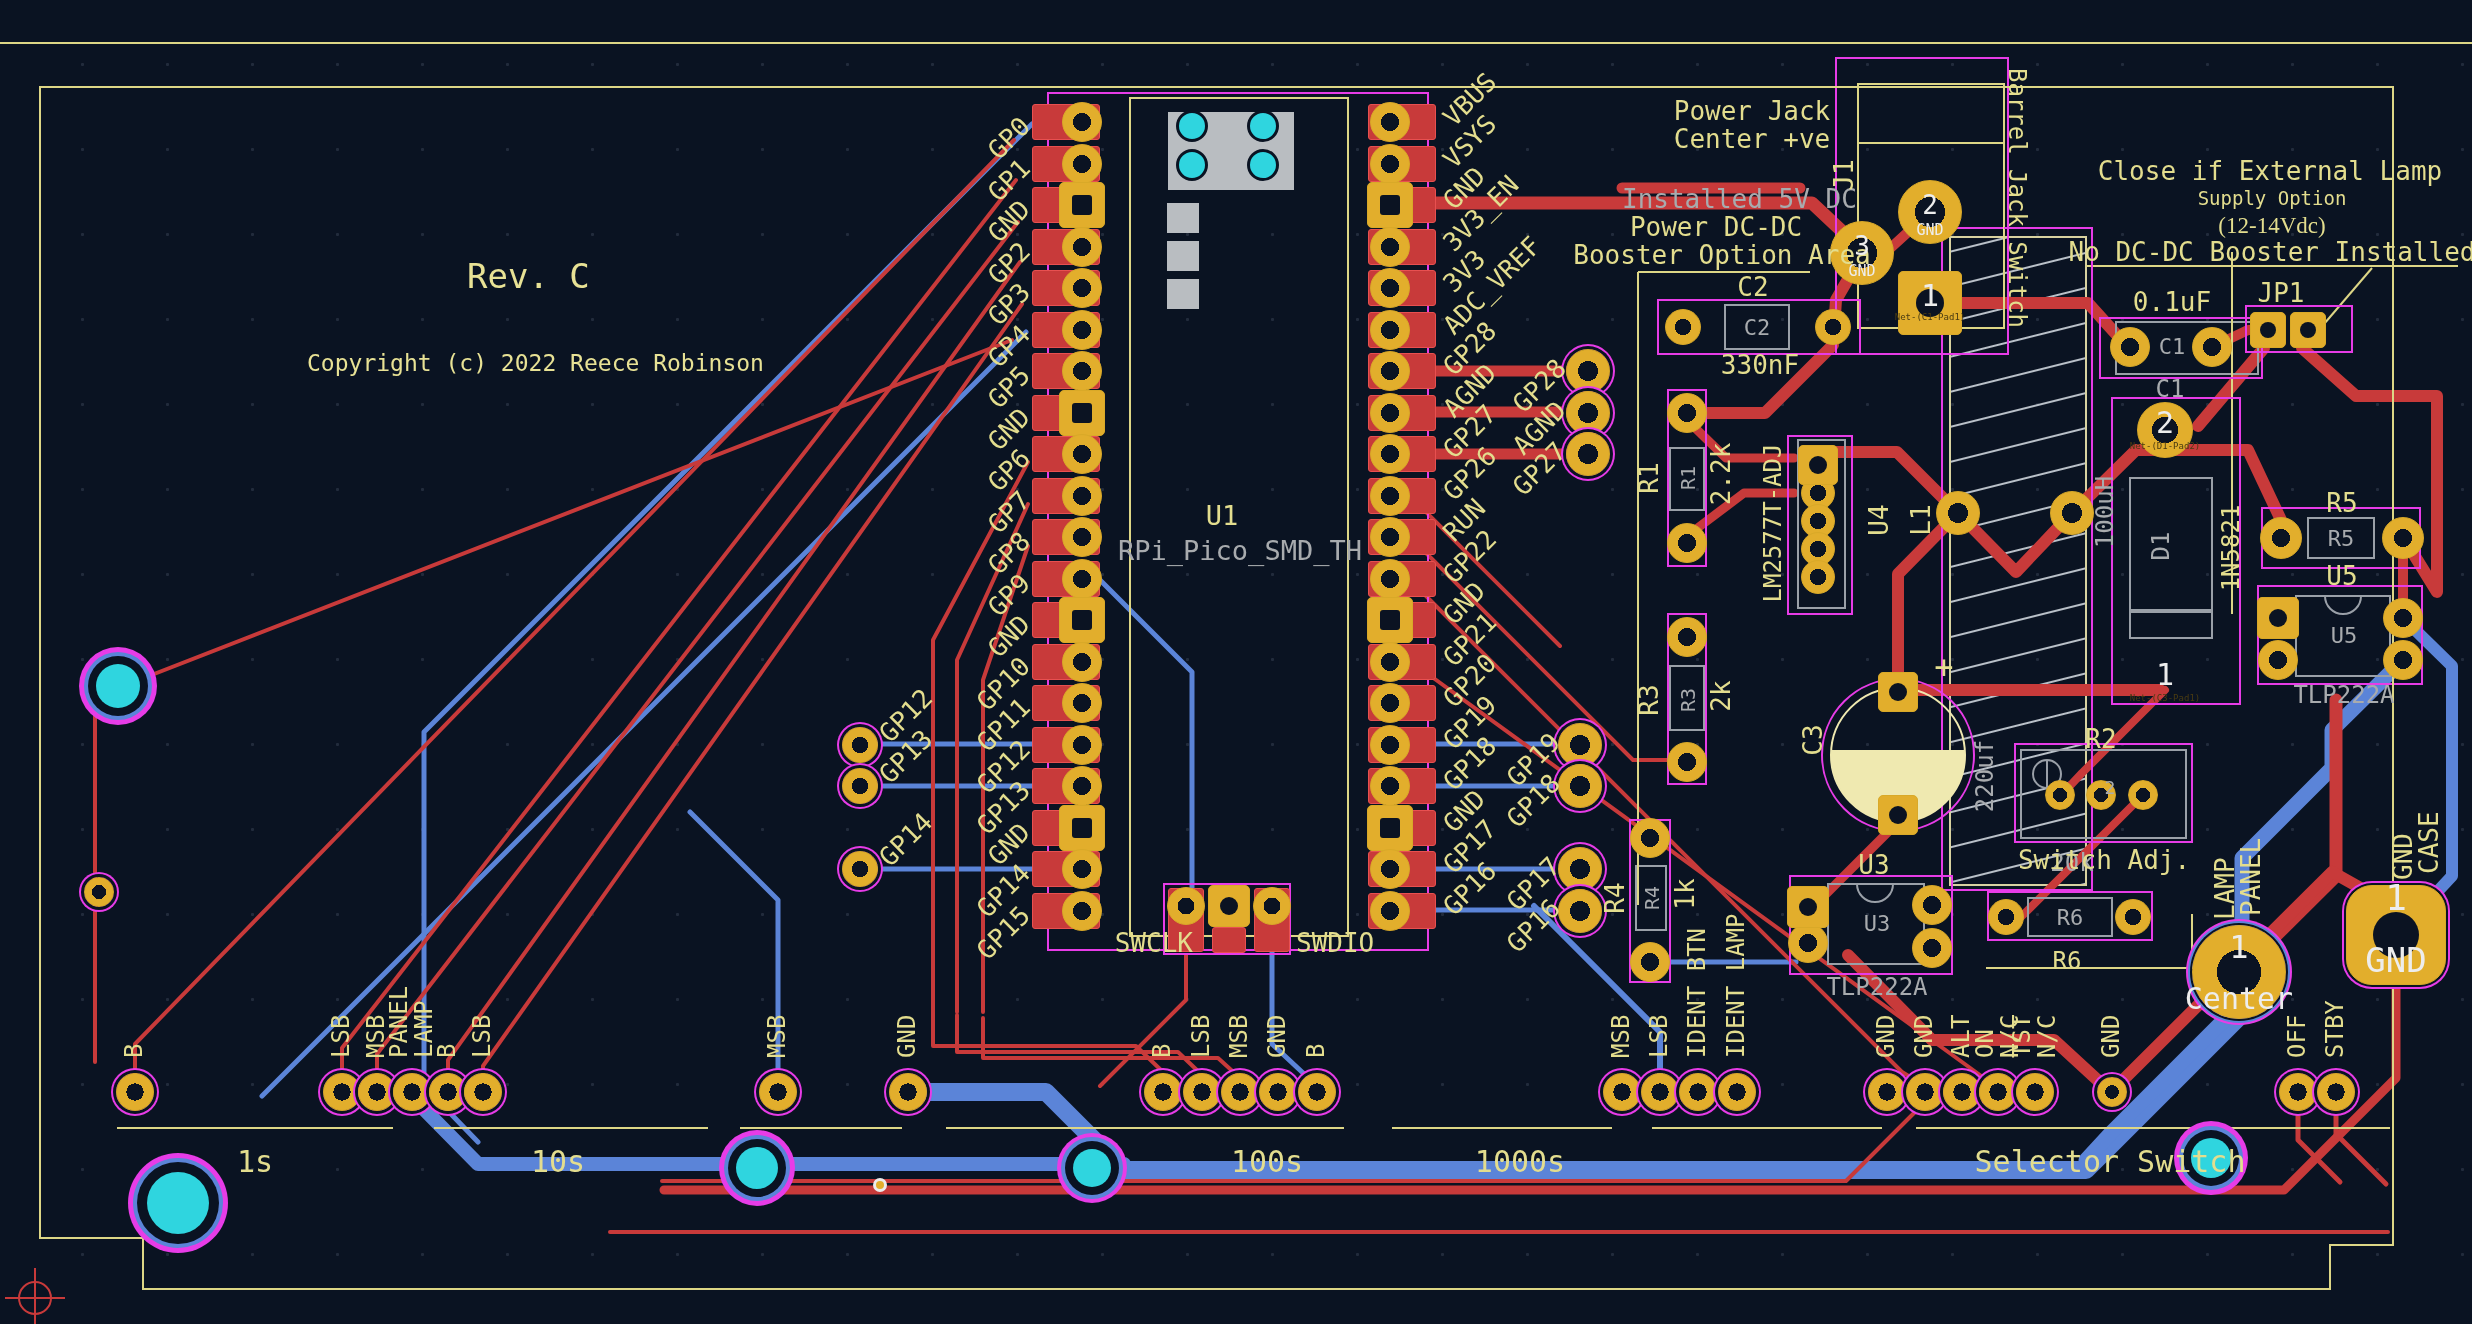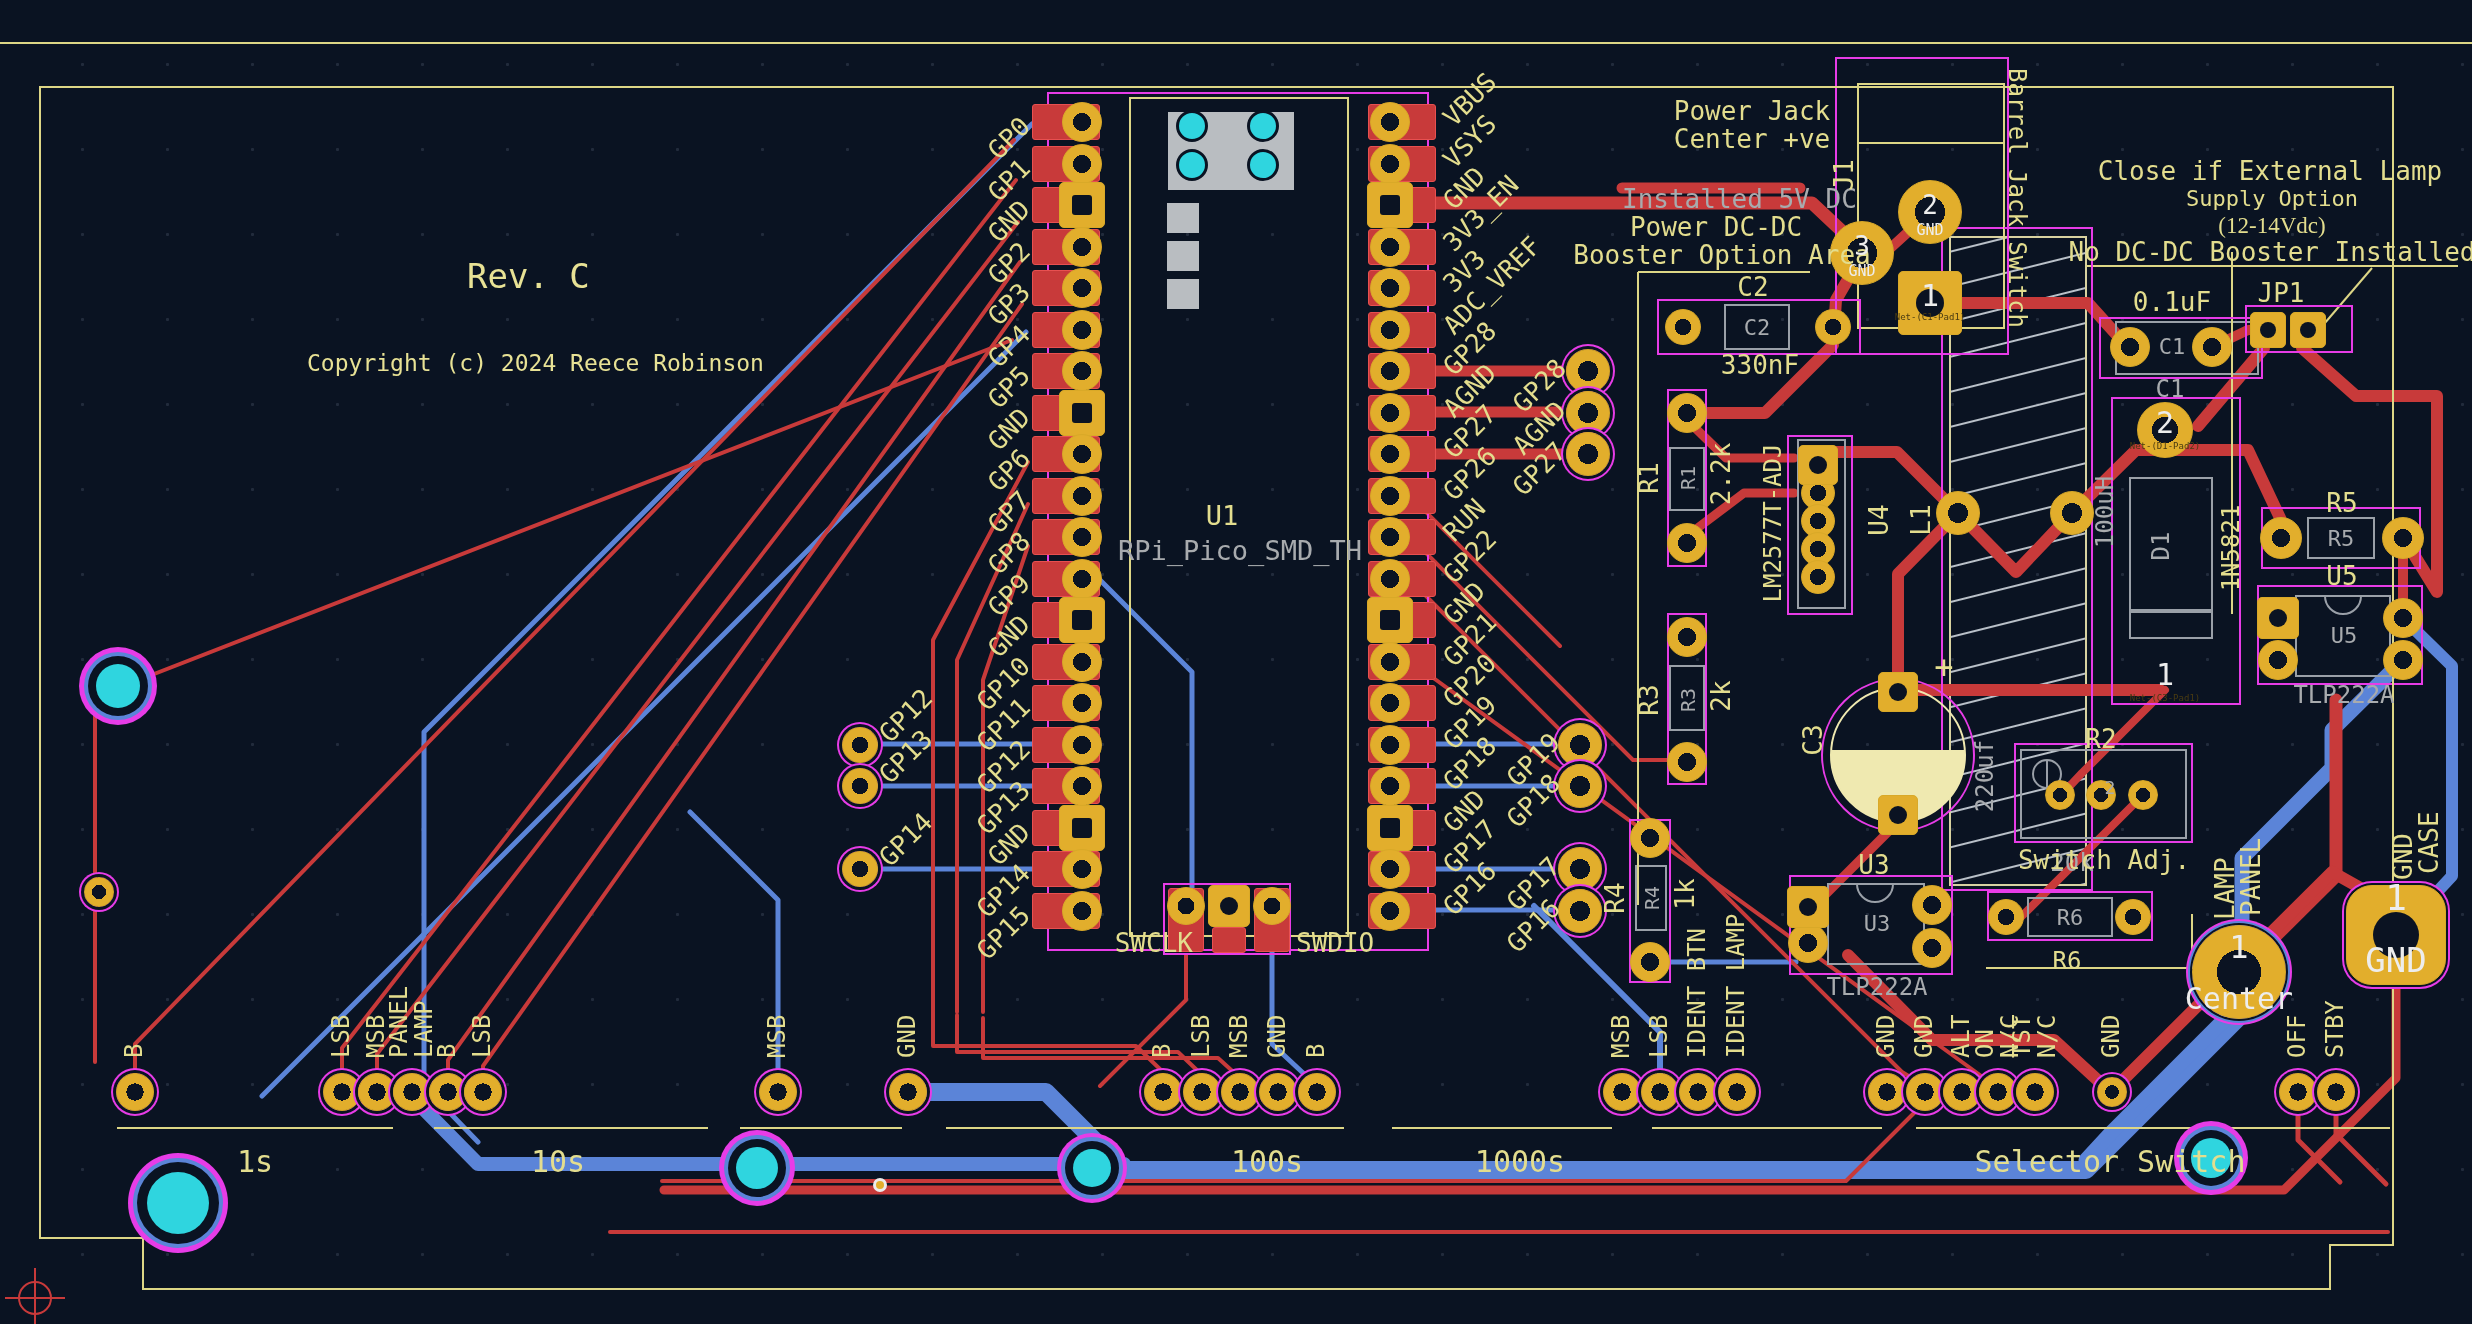--- a/index.html
+++ b/index.html
@@ -173,40 +173,40 @@
       <path d="M40,87 H2393 V1245 H2330 V1289 H143 V1238 H40 Z"></path>
     </g>
     <g stroke="#c83a3a" fill="none" stroke-width="2">
       <circle cx="35" cy="1298" r="16"></circle>
       <line x1="5" y1="1298" x2="65" y2="1298"></line>
       <line x1="35" y1="1268" x2="35" y2="1324"></line>
     </g>
   </svg>
 
   <div class="lbl" style="left:467px;top:259px;font-size:34px;color:#e8e295;">Rev. C</div>
-  <div class="lbl" style="left:307px;top:351px;font-size:23px;color:#e8e295;">Copyright (c) 2024 Reece Robinson</div>
+  <div class="lbl" style="left:307px;top:351px;font-size:23px;color:#e8e295;">Copyright (c) 2022 Reece Robinson</div>
 
   <div class="shape" style="left:1168px;top:112px;width:126px;height:78px;background:#b9bdc1;"></div>
   <div class="shape" style="left:1176px;top:110px;width:32px;height:32px;border-radius:50%;background:#2fd5df;border:3px solid #0a1322;"></div>
   <div class="shape" style="left:1247px;top:110px;width:32px;height:32px;border-radius:50%;background:#2fd5df;border:3px solid #0a1322;"></div>
   <div class="shape" style="left:1176px;top:149px;width:32px;height:32px;border-radius:50%;background:#2fd5df;border:3px solid #0a1322;"></div>
   <div class="shape" style="left:1247px;top:149px;width:32px;height:32px;border-radius:50%;background:#2fd5df;border:3px solid #0a1322;"></div>
   <div class="shape" style="left:1167px;top:203px;width:32px;height:30px;background:#b9bdc1;"></div>
   <div class="shape" style="left:1167px;top:241px;width:32px;height:30px;background:#b9bdc1;"></div>
   <div class="shape" style="left:1167px;top:279px;width:32px;height:30px;background:#b9bdc1;"></div>
 
   <div class="shape" style="left:1830px;top:687px;width:136px;height:136px;border-radius:50%;border:2px solid #efe9b0;background:linear-gradient(180deg,rgba(0,0,0,0) 0 46%,#efe9b0 46% 100%);"></div>
 
 <div class="lbl" style="left: 1752px; top: 112px; font-size: 26px; color: rgb(227, 221, 142); transform: translate(-50%, -50%) rotate(0deg);">Power Jack</div>
     <div class="lbl" style="left: 1752px; top: 140px; font-size: 26px; color: rgb(227, 221, 142); transform: translate(-50%, -50%) rotate(0deg);">Center +ve</div>
     <div class="lbl" style="left: 1622px; top: 200px; font-size: 26px; color: rgb(168, 171, 174); transform-origin: 0px 50%; transform: translate(0px, -50%) rotate(0deg);">Installed 5V DC</div>
     <div class="lbl" style="left: 1716px; top: 228px; font-size: 26px; color: rgb(227, 221, 142); transform: translate(-50%, -50%) rotate(0deg);">Power DC-DC</div>
     <div class="lbl" style="left: 1722px; top: 256px; font-size: 26px; color: rgb(227, 221, 142); transform: translate(-50%, -50%) rotate(0deg);">Booster Option Area</div>
     <div class="lbl" style="left: 2270px; top: 172px; font-size: 26px; color: rgb(227, 221, 142); transform: translate(-50%, -50%) rotate(0deg);">Close if External Lamp</div>
-    <div class="lbl" style="left: 2272px; top: 199px; font-size: 22px; color: rgb(227, 221, 142); transform: translate(-50%, -50%) rotate(0deg);">Supply Option</div>
+    <div class="lbl" style="left: 2272px; top: 199px; font-size: 19px; color: rgb(227, 221, 142); transform: translate(-50%, -50%) rotate(0deg);">Supply Option</div>
     <div class="lbl" style="left: 2272px; top: 226px; font-size: 23px; color: rgb(227, 221, 142); transform: translate(-50%, -50%) rotate(0deg); font-family: Liberation Serif, serif;">(12-14Vdc)</div>
     <div class="lbl" style="left: 2272px; top: 253px; font-size: 26px; color: rgb(227, 221, 142); transform: translate(-50%, -50%) rotate(0deg);">No DC-DC Booster Installed</div>
     <div class="lbl" style="left: 2281px; top: 294px; font-size: 26px; color: rgb(227, 221, 142); transform: translate(-50%, -50%) rotate(0deg);">JP1</div>
     <div class="lbl" style="left: 1845px; top: 175px; font-size: 26px; color: rgb(227, 221, 142); transform: translate(-50%, -50%) rotate(-90deg);">J1</div>
     <div class="lbl" style="left: 2016px; top: 198px; font-size: 24px; color: rgb(227, 221, 142); transform: translate(-50%, -50%) rotate(90deg);">Barrel_Jack_Switch</div>
     <div class="lbl" style="left: 1753px; top: 288px; font-size: 26px; color: rgb(227, 221, 142); transform: translate(-50%, -50%) rotate(0deg);">C2</div>
     <div class="lbl" style="left: 1757px; top: 328px; font-size: 22px; color: rgb(168, 171, 174); transform: translate(-50%, -50%) rotate(0deg);">C2</div>
     <div class="lbl" style="left: 1760px; top: 366px; font-size: 26px; color: rgb(227, 221, 142); transform: translate(-50%, -50%) rotate(0deg);">330nF</div>
     <div class="lbl" style="left: 2172px; top: 303px; font-size: 26px; color: rgb(227, 221, 142); transform: translate(-50%, -50%) rotate(0deg);">0.1uF</div>
     <div class="lbl" style="left: 2172px; top: 347px; font-size: 22px; color: rgb(168, 171, 174); transform: translate(-50%, -50%) rotate(0deg);">C1</div>

